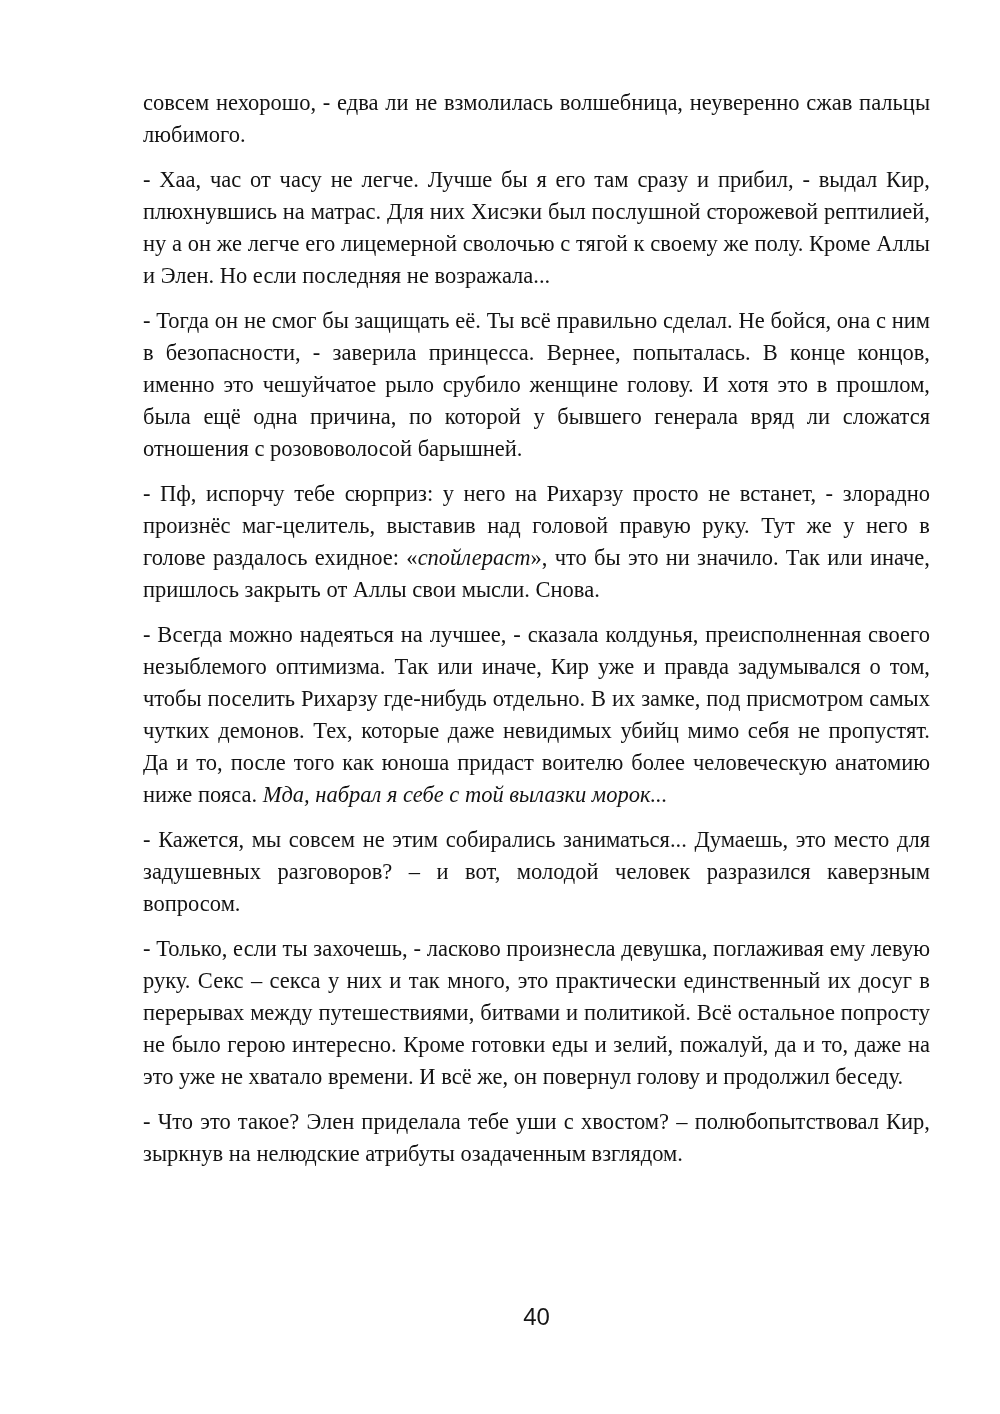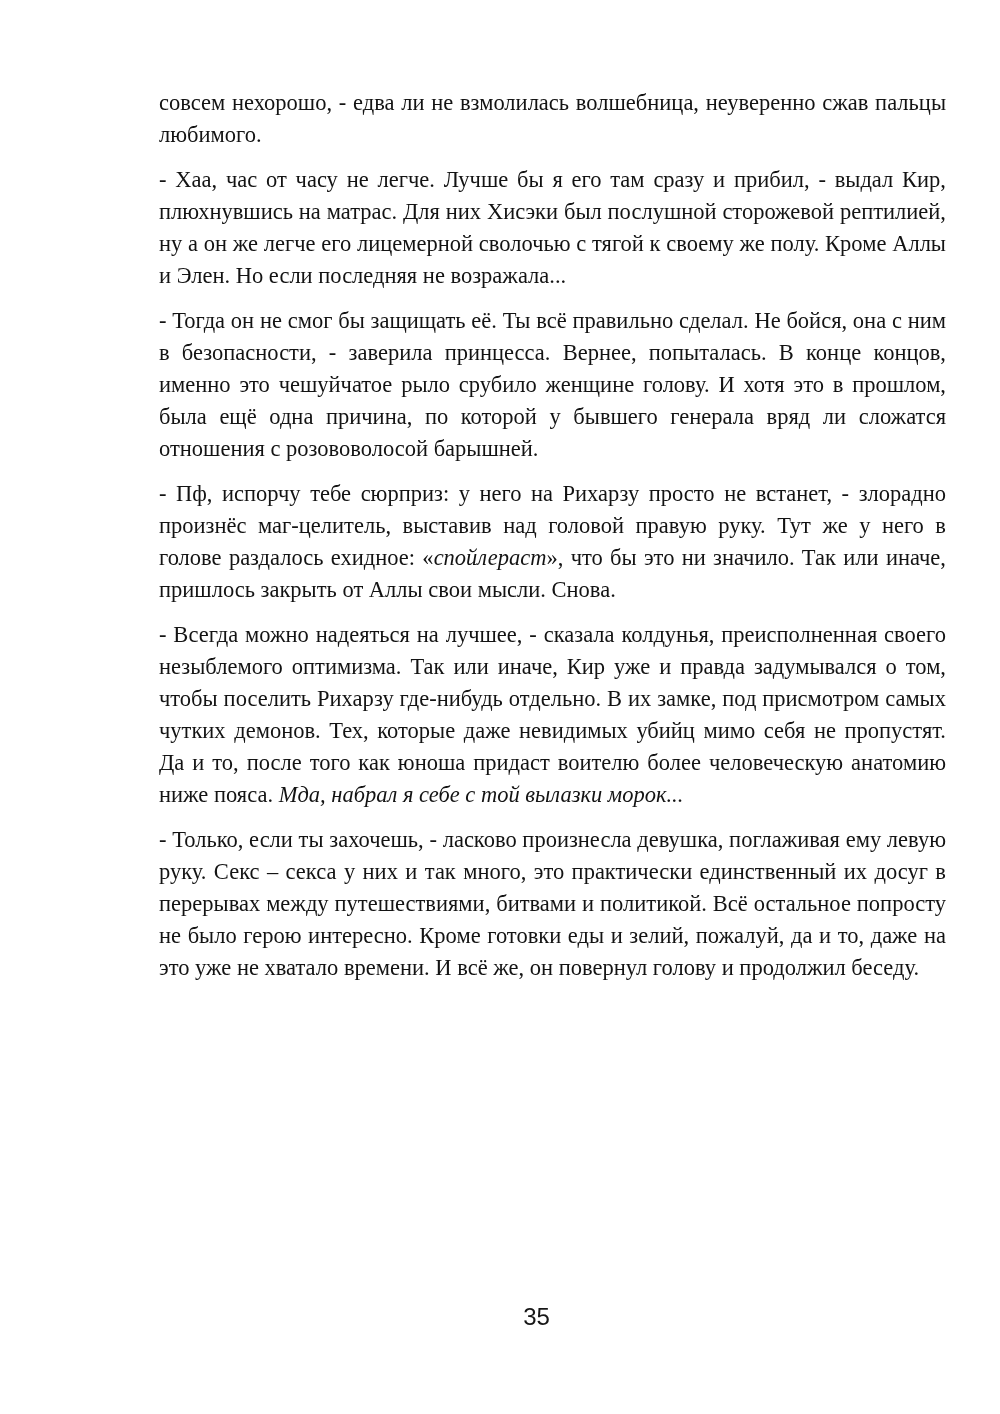--- a/index.html
+++ b/index.html
@@ -15,21 +15,21 @@
     position: relative;
     overflow: hidden;
   }
   .page {
     position: absolute;
     inset: 0;
     background: #ffffff;
   }
   .text-block {
     position: absolute;
-    left: 159px;
+    left: 143px;
     top: 87px;
     width: 787px;
   }
   .text-block p {
     margin: 0 0 13px 0;
     font-size: 22.5px;
     line-height: 32px;
     text-align: justify;
     color: #131313;
   }
@@ -51,16 +51,18 @@
 </head>
 <body>
 
 <div class="page">
   <div class="text-block" id="paragraphs">
       <p><span>совсем нехорошо, - едва ли не взмолилась волшебница, неуверенно сжав пальцы любимого.</span></p>
       <p><span>- Хаа, час от часу не легче. Лучше бы я его там сразу и прибил, - выдал Кир, плюхнувшись на матрас. Для них Хисэки был послушной сторожевой рептилией, ну а он же легче его лицемерной сволочью с тягой к своему же полу. Кроме Аллы и Элен. Но если последняя не возражала...</span></p>
       <p><span>- Тогда он не смог бы защищать её. Ты всё правильно сделал. Не бойся, она с ним в безопасности, - заверила принцесса. Вернее, попыталась. В конце концов, именно это чешуйчатое рыло срубило женщине голову. И хотя это в прошлом, была ещё одна причина, по которой у бывшего генерала вряд ли сложатся отношения с розововолосой барышней.</span></p>
       <p><span>- Пф, испорчу тебе сюрприз: у него на Рихарзу просто не встанет, - злорадно произнёс маг-целитель, выставив над головой правую руку. Тут же у него в голове раздалось ехидное: «</span><span class="it">спойлераст</span><span>», что бы это ни значило. Так или иначе, пришлось закрыть от Аллы свои мысли. Снова.</span></p>
       <p><span>- Всегда можно надеяться на лучшее, - сказала колдунья, преисполненная своего незыблемого оптимизма. Так или иначе, Кир уже и правда задумывался о том, чтобы поселить Рихарзу где-нибудь отдельно. В их замке, под присмотром самых чутких демонов. Тех, которые даже невидимых убийц мимо себя не пропустят. Да и то, после того как юноша придаст воителю более человеческую анатомию ниже пояса. </span><span class="it">Мда, набрал я себе с той вылазки морок...</span></p>
+      <p><span>- Кажется, мы совсем не этим собирались заниматься... Думаешь, это место для задушевных разговоров? – и вот, молодой человек разразился каверзным вопросом.</span></p>
       <p><span>- Только, если ты захочешь, - ласково произнесла девушка, поглаживая ему левую руку. Секс – секса у них и так много, это практически единственный их досуг в перерывах между путешествиями, битвами и политикой. Всё остальное попросту не было герою интересно. Кроме готовки еды и зелий, пожалуй, да и то, даже на это уже не хватало времени. И всё же, он повернул голову и продолжил беседу.</span></p>
+      <p><span>- Что это такое? Элен приделала тебе уши с хвостом? – полюбопытствовал Кир, зыркнув на нелюдские атрибуты озадаченным взглядом.</span></p>
     </div>
-  <div class="page-number">35</div>
+  <div class="page-number">40</div>
 </div>
 
 </body></html>

